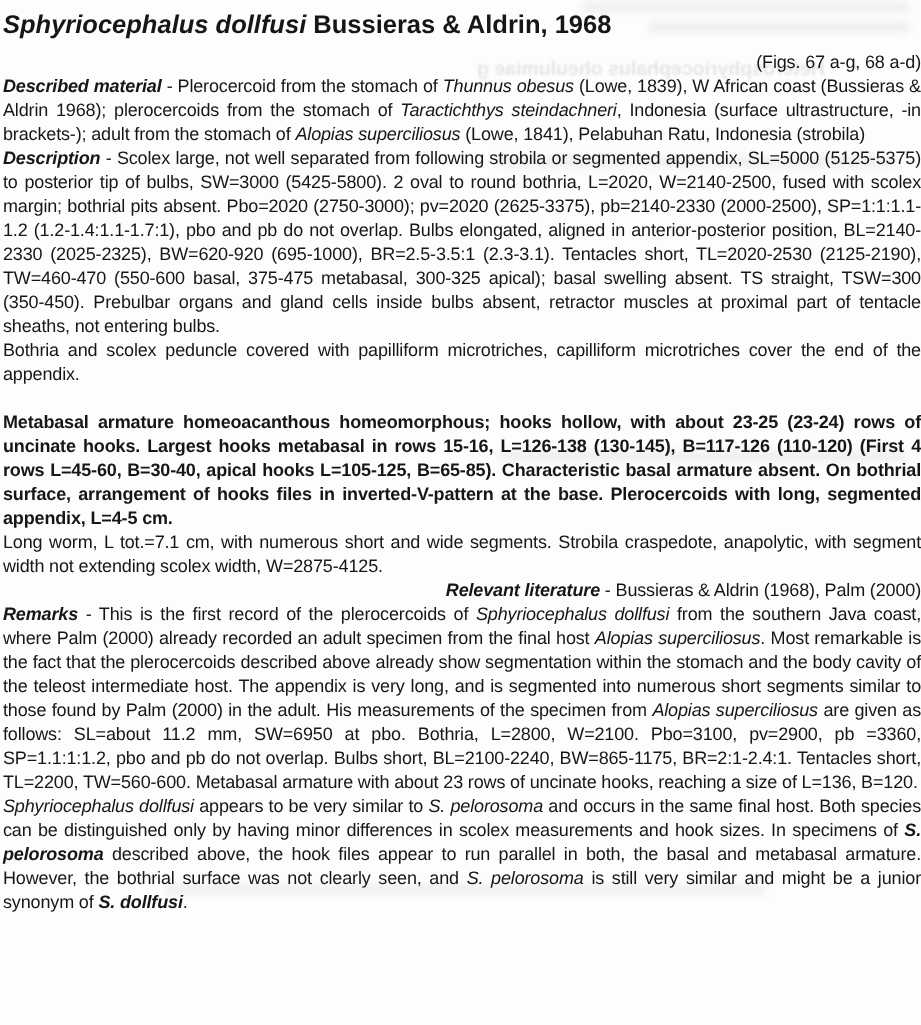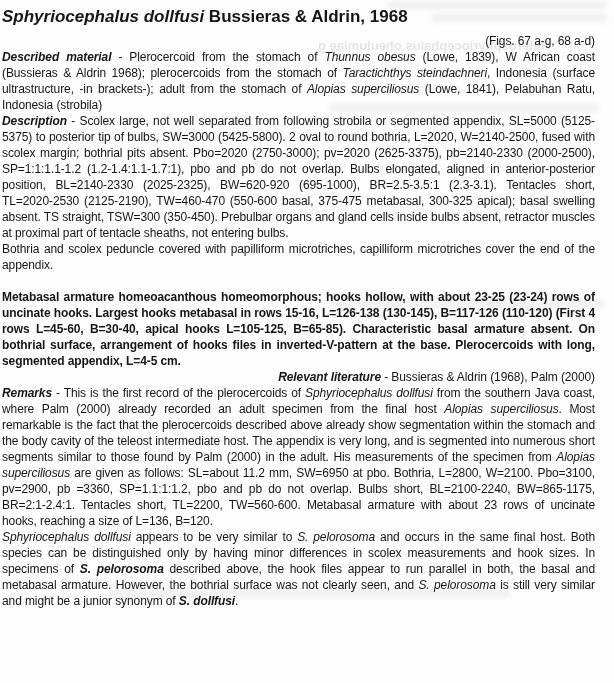--- a/index.html
+++ b/index.html
@@ -23,21 +23,21 @@
   }
   .smudge{
     position:absolute;
     background:#9a9a9a;
     opacity:.12;
     filter:blur(2px);
     border-radius:3px;
   }
   .content{
     position:relative;z-index:1;
-    padding:4px 19px 0 2px;
+    padding:4px 0 0 2px;
     font-size:12px;
     line-height:16px;
     letter-spacing:-0.1px;
   }
   .block{margin:0;}
   .block.heading{
     font-size:17px;
     line-height:22px;
     margin:2px 0 5px 0;
     letter-spacing:0;
@@ -60,17 +60,18 @@
       <div class="smudge" style="top: 300px; left: 332px; width: 272px; height: 8px;"></div>
       <div class="smudge" style="top: 589px; left: 110px; width: 400px; height: 8px;"></div>
     </div>
   <main class="content">
       <div class="block heading"><span class="b i">Sphyriocephalus dollfusi</span><span class="b"> Bussieras &amp; Aldrin, 1968</span></div>
       <div class="block line"><span>(Figs. 67 a-g, 68 a-d)</span></div>
       <div class="block para"><span class="b i">Described material</span><span> - Plerocercoid from the stomach of </span><span class="i">Thunnus obesus</span><span> (Lowe, 1839), W African coast (Bussieras &amp; Aldrin 1968); plerocercoids from the stomach of </span><span class="i">Taractichthys steindachneri</span><span>, Indonesia (surface ultrastructure, -in brackets-); adult from the stomach of </span><span class="i">Alopias superciliosus</span><span> (Lowe, 1841), Pelabuhan Ratu, Indonesia (strobila)</span></div>
       <div class="block para"><span class="b i">Description</span><span> - Scolex large, not well separated from following strobila or segmented appendix, SL=5000 (5125-5375) to posterior tip of bulbs, SW=3000 (5425-5800). 2 oval to round bothria, L=2020, W=2140-2500, fused with scolex margin; bothrial pits absent. Pbo=2020 (2750-3000); pv=2020 (2625-3375), pb=2140-2330 (2000-2500), SP=1:1:1.1-1.2 (1.2-1.4:1.1-1.7:1), pbo and pb do not overlap. Bulbs elongated, aligned in anterior-posterior position, BL=2140-2330 (2025-2325), BW=620-920 (695-1000), BR=2.5-3.5:1 (2.3-3.1). Tentacles short, TL=2020-2530 (2125-2190), TW=460-470 (550-600 basal, 375-475 metabasal, 300-325 apical); basal swelling absent. TS straight, TSW=300 (350-450). Prebulbar organs and gland cells inside bulbs absent, retractor muscles at proximal part of tentacle sheaths, not entering bulbs.</span></div>
       <div class="block para"><span>Bothria and scolex peduncle covered with papilliform microtriches, capilliform microtriches cover the end of the appendix.</span></div>
       <div class="block para-gap"><span>Metabasal armature homeoacanthous homeomorphous; hooks hollow, with about 23-25 (23-24) rows of uncinate hooks. Largest hooks metabasal in rows 15-16, L=126-138 (130-145), B=117-126 (110-120) (First 4 rows L=45-60, B=30-40, apical hooks L=105-125, B=65-85). Characteristic basal armature absent. On bothrial surface, arrangement of hooks files in inverted-V-pattern at the base. Plerocercoids with long, segmented appendix, L=4-5 cm.</span></div>
+      <div class="block para"><span>Long worm, L tot.=7.1 cm, with numerous short and wide segments. Strobila craspedote, anapolytic, with segment width not extending scolex width, W=2875-4125.</span></div>
       <div class="block line"><span class="b i">Relevant literature</span><span> - Bussieras &amp; Aldrin (1968), Palm (2000)</span></div>
       <div class="block para"><span class="b i">Remarks</span><span> - This is the first record of the plerocercoids of </span><span class="i">Sphyriocephalus dollfusi</span><span> from the southern Java coast, where Palm (2000) already recorded an adult specimen from the final host </span><span class="i">Alopias superciliosus</span><span>. Most remarkable is the fact that the plerocercoids described above already show segmentation within the stomach and the body cavity of the teleost intermediate host. The appendix is very long, and is segmented into numerous short segments similar to those found by Palm (2000) in the adult. His measurements of the specimen from </span><span class="i">Alopias superciliosus</span><span> are given as follows: SL=about 11.2 mm, SW=6950 at pbo. Bothria, L=2800, W=2100. Pbo=3100, pv=2900, pb =3360, SP=1.1:1:1.2, pbo and pb do not overlap. Bulbs short, BL=2100-2240, BW=865-1175, BR=2:1-2.4:1. Tentacles short, TL=2200, TW=560-600. Metabasal armature with about 23 rows of uncinate hooks, reaching a size of L=136, B=120.</span></div>
       <div class="block para"><span class="i">Sphyriocephalus dollfusi</span><span> appears to be very similar to </span><span class="i">S. pelorosoma</span><span> and occurs in the same final host. Both species can be distinguished only by having minor differences in scolex measurements and hook sizes. In specimens of </span><span class="b i">S. pelorosoma</span><span> described above, the hook files appear to run parallel in both, the basal and metabasal armature. However, the bothrial surface was not clearly seen, and </span><span class="i">S. pelorosoma</span><span> is still very similar and might be a junior synonym of </span><span class="b i">S. dollfusi</span><span>.</span></div>
     </main>
 </div>
 
 </body></html>

